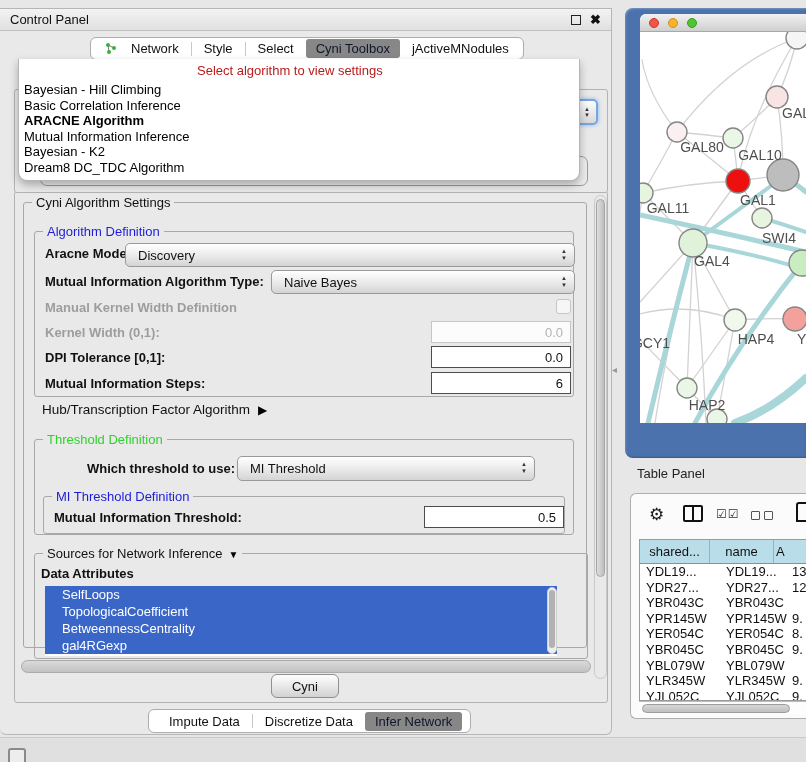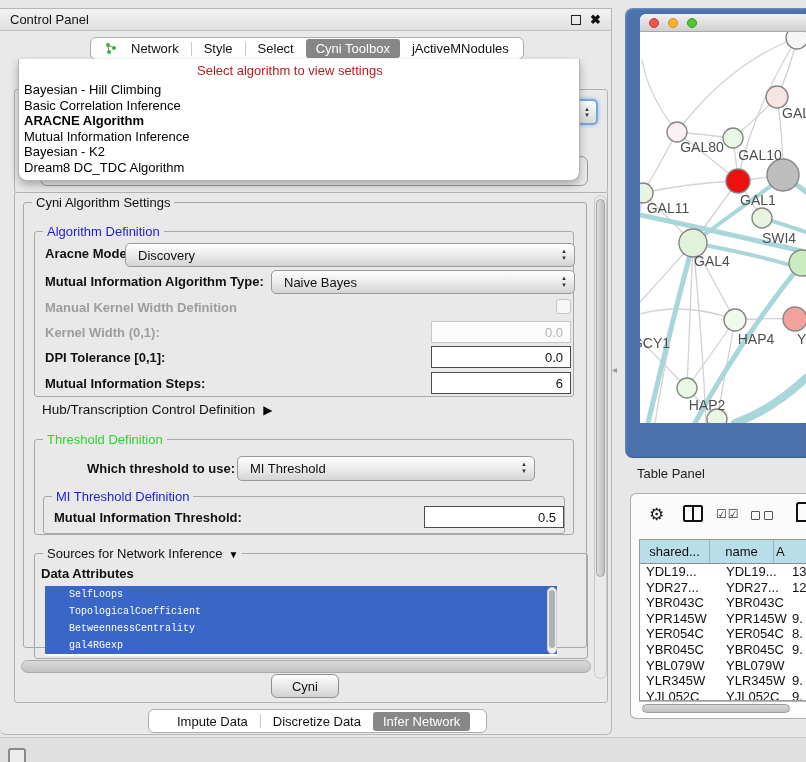--- a/index.html
+++ b/index.html
@@ -14,21 +14,21 @@
     display:flex; align-items:center; font-size:13px; padding-left:10px; }
   .cp-title { flex:1; }
   .float-icon { width:10px; height:10px; border:1.5px solid #222; margin-right:9px; }
   .close-icon { font-weight:bold; font-size:13px; margin-right:10px; color:#111; }
 
   
   .tab-bar { position:absolute; left:90px; top:28px; height:23px; background:#fff;
     border:1px solid #adadad; border-radius:6px; display:flex; align-items:center;
     font-size:13px; padding:0 2px; }
   .tab { padding:2px 12px; display:flex; align-items:center; gap:14px; white-space:nowrap; }
-  .tab.selected { background:#878787; color:#ffffff; border-radius:3px; padding:2px 10px; }
+  .tab.selected { background:#878787; color:#0f172a; border-radius:3px; padding:2px 10px; }
   .tsep { width:1px; height:14px; background:#c9c9c9; }
 
   
   .hidden-panel { position:absolute; left:14px; top:80px; width:594px; height:104px;
     background:#e9e9e9; border:1px solid #b3b3b3; border-radius:3px; z-index:1; }
   .ghost-box { position:absolute; left:40px; top:147px; width:548px; height:30px;
     background:#ececec; border:1px solid #9a9a9a; border-radius:7px; z-index:2;
     font-size:13px; color:rgba(0,0,0,0.18); padding:6px 0 0 14px; overflow:hidden; }
   .focus-combo { position:absolute; left:576px; top:90px; width:22px; height:26px;
     background:linear-gradient(#fdfdfd,#d8d8d8); border:2px solid #77a5de; border-radius:5px;
@@ -75,33 +75,33 @@
 
   .chk { position:absolute; width:15px; height:15px; background:#f6f6f6;
     border:1px solid #c6c6c6; border-radius:3px; }
 
   .tri-right { display:inline-block; margin-left:8px; color:#000; font-size:12px; }
   .tri-down { display:inline-block; margin-left:6px; color:#000; font-size:10px; }
 
   #attr-list { position:absolute; left:10px; top:32px; width:512px; height:70px;
     background:#fff; overflow:hidden; }
   .attr-row { height:17px; line-height:17px; background:#3a66c8; color:#fff;
-    font-size:10px; padding-left:24px;font-family:Liberation Mono, monospace; }
+    font-size:13px; padding-left:17px; }
   .list-vtrack { position:absolute; right:0px; top:1px; width:10px; height:67px;
     background:#ededed; border:1px solid #d0d0d0; border-radius:5px; }
   .list-vthumb { position:absolute; left:1px; top:2px; width:6px; height:58px;
     background:#b2b2b2; border-radius:4px; }
 
   .apply-btn { position:absolute; left:256px; top:482px; width:68px; height:24px;
     background:linear-gradient(#ffffff,#e6e6e6 55%,#d2d2d2); border:1px solid #8f8f8f;
     border-radius:6px; font-size:13px; display:flex; align-items:center; justify-content:center; }
 
   .bottom-tabs { position:absolute; left:148px; top:700px; height:24px; background:#fff;
     border:1px solid #adadad; border-radius:6px; display:flex; align-items:center;
-    font-size:13px; padding:0 16px; }
+    font-size:13px; padding:0 8px; }
 
   
   #blue-frame { position:absolute; left:625px; top:8px; width:181px; height:450px;
     background:#4b72ad; border-radius:8px 0 0 8px; box-shadow:inset 1px 1px 2px rgba(255,255,255,.25), inset 0 -1px 2px rgba(0,0,0,.25); }
   #net-window { position:absolute; left:640px; top:14px; width:166px; height:409px;
     background:#fff; border-radius:6px 0 0 0; overflow:hidden; }
   .net-titlebar { position:absolute; left:0; top:0; width:100%; height:18px;
     background:linear-gradient(#f1f1f1,#cfcfcf); border-bottom:1px solid #a9a9a9;
     display:flex; align-items:center; gap:9px; padding-left:9px; }
   .light { width:10px; height:10px; border-radius:50%; }
@@ -246,21 +246,21 @@
           <span>0.0</span>
         </div>
 
         <span class="lbl" style="left:10px; top:144px;">Mutual Information Steps:</span>
         <div class="field" style="left:396px; top:140px; width:140px; height:22px;">
           <span>6</span>
         </div>
       </div>
 
       <span class="lbl norm" style="left:18px; top:199px;">
-        <span>Hub/Transcription Control Definition</span><span class="tri-right">▶</span>
+        <span>Hub/Transcription Factor Algorithm</span><span class="tri-right">▶</span>
       </span>
 
       <div class="group" style="left:10px; top:236px; width:540px; height:96px;">
         <span class="legend green">Threshold Definition</span>
 
         <span class="lbl" style="left:52px; top:21px;">Which threshold to use:</span>
         <div class="combo" style="left:202px; top:16px; width:298px; height:25px;">
           <span>MI Threshold</span>
           <span class="arrows">
               <span>▲</span>

